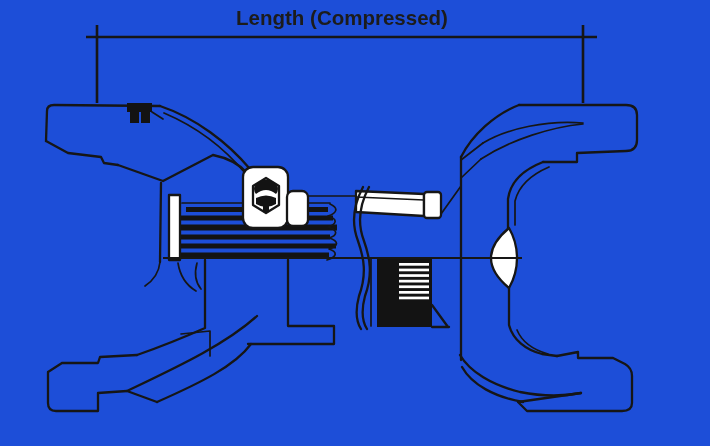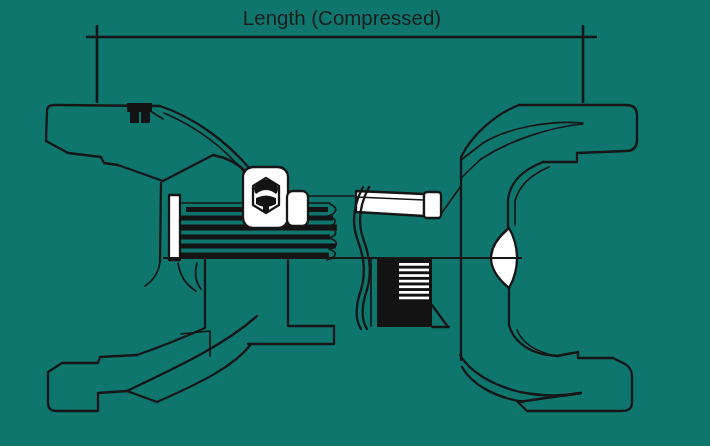--- a/index.html
+++ b/index.html
@@ -1,17 +1,17 @@
 <!DOCTYPE html>
 <html><head>
 <meta charset="utf-8">
 <style>
   html,body{margin:0;padding:0;background:#ffffff;}
-  .canvas{position:relative;width:710px;height:446px;background:#0f766e;overflow:hidden;
-          font-family:"Liberation Sans", sans-serif;}
+  .canvas{position:relative;width:710px;height:446px;background:#1d4ed8;overflow:hidden;
+          font-family:"Liberation Sans", sans-serif;font-weight:bold;}
   svg{position:absolute;left:0;top:0;}
   .ln{fill:none;stroke:#161616;stroke-width:2.3;stroke-linecap:round;stroke-linejoin:round;}
   .thin{stroke-width:1.7;}
   .wfill{fill:#ffffff;stroke:#161616;stroke-width:2.3;stroke-linejoin:round;}
   .blk{fill:#131313;stroke:none;}
   .dim{fill:none;stroke:#161616;stroke-width:2.6;stroke-linecap:butt;}
   .lbl{font-family:"Liberation Sans", sans-serif;font-size:20.5px;fill:#1c1c1c;}
 </style>
 </head>
 <body>

